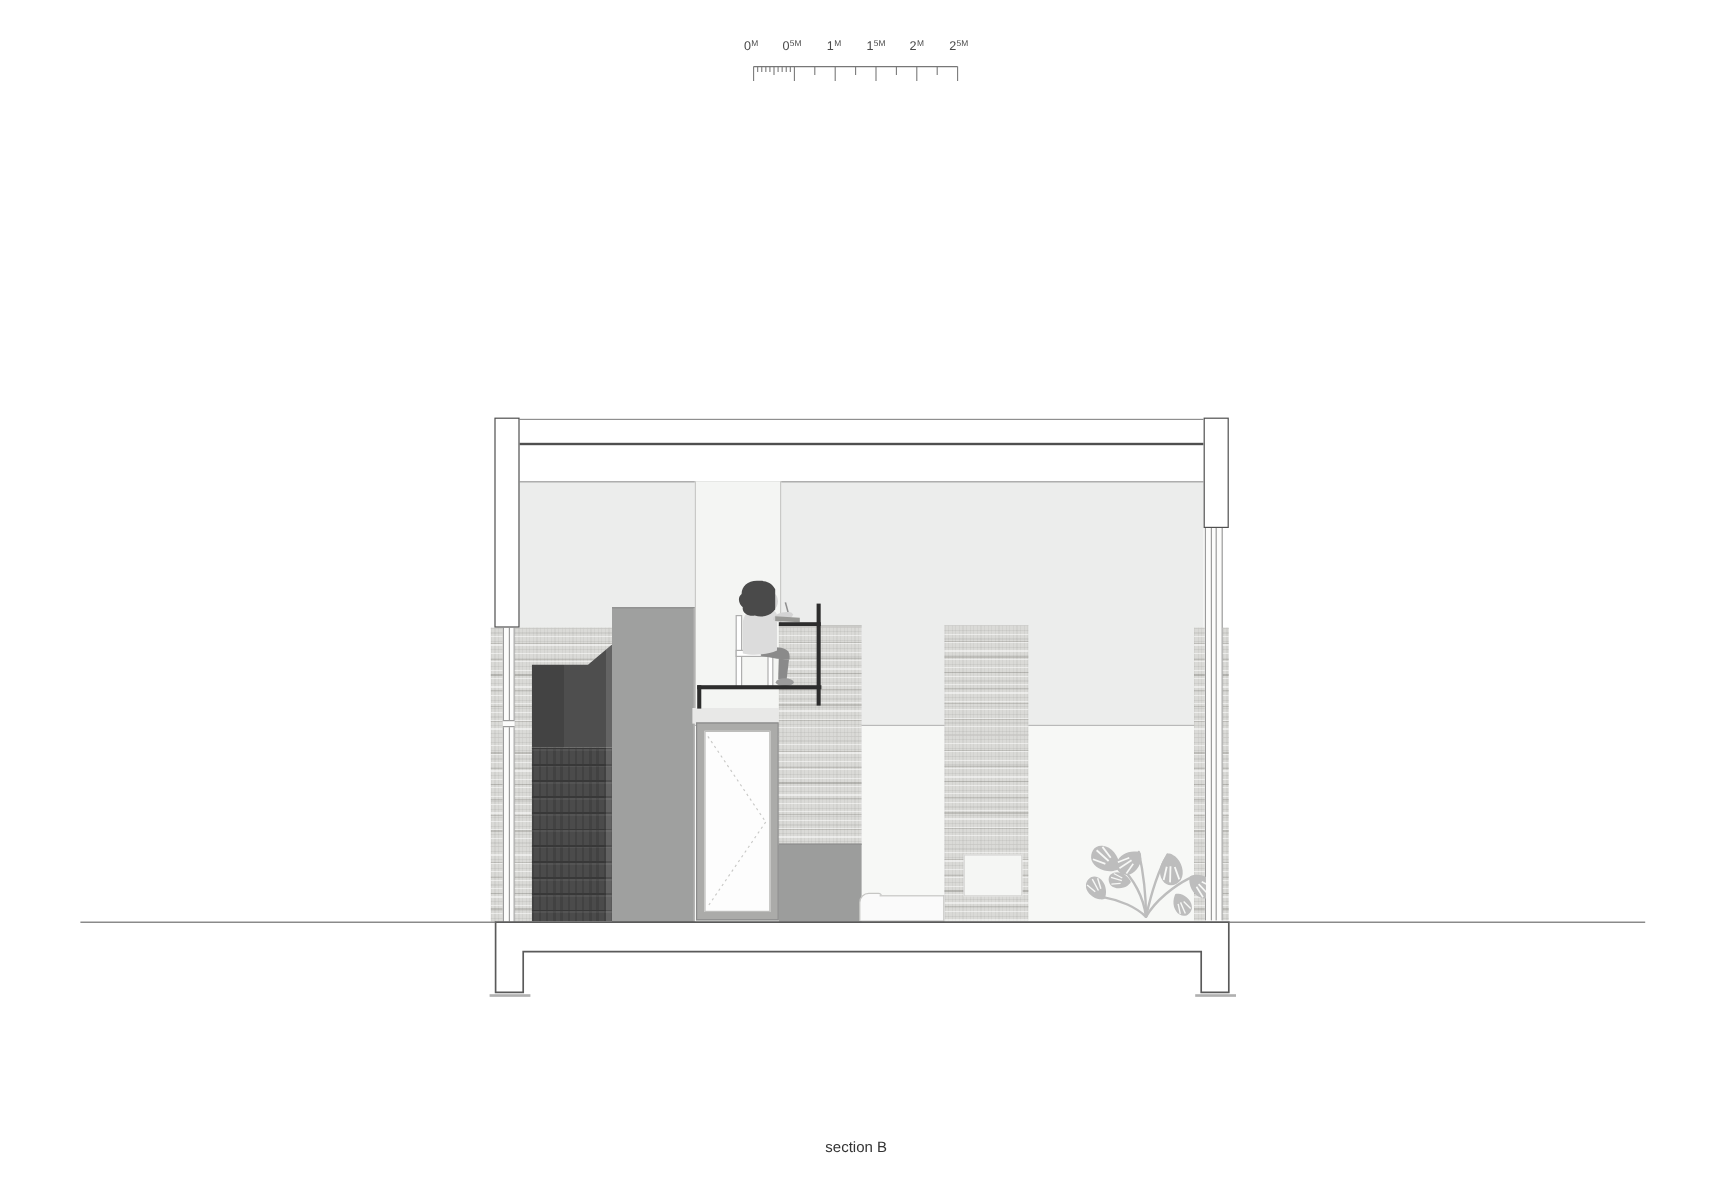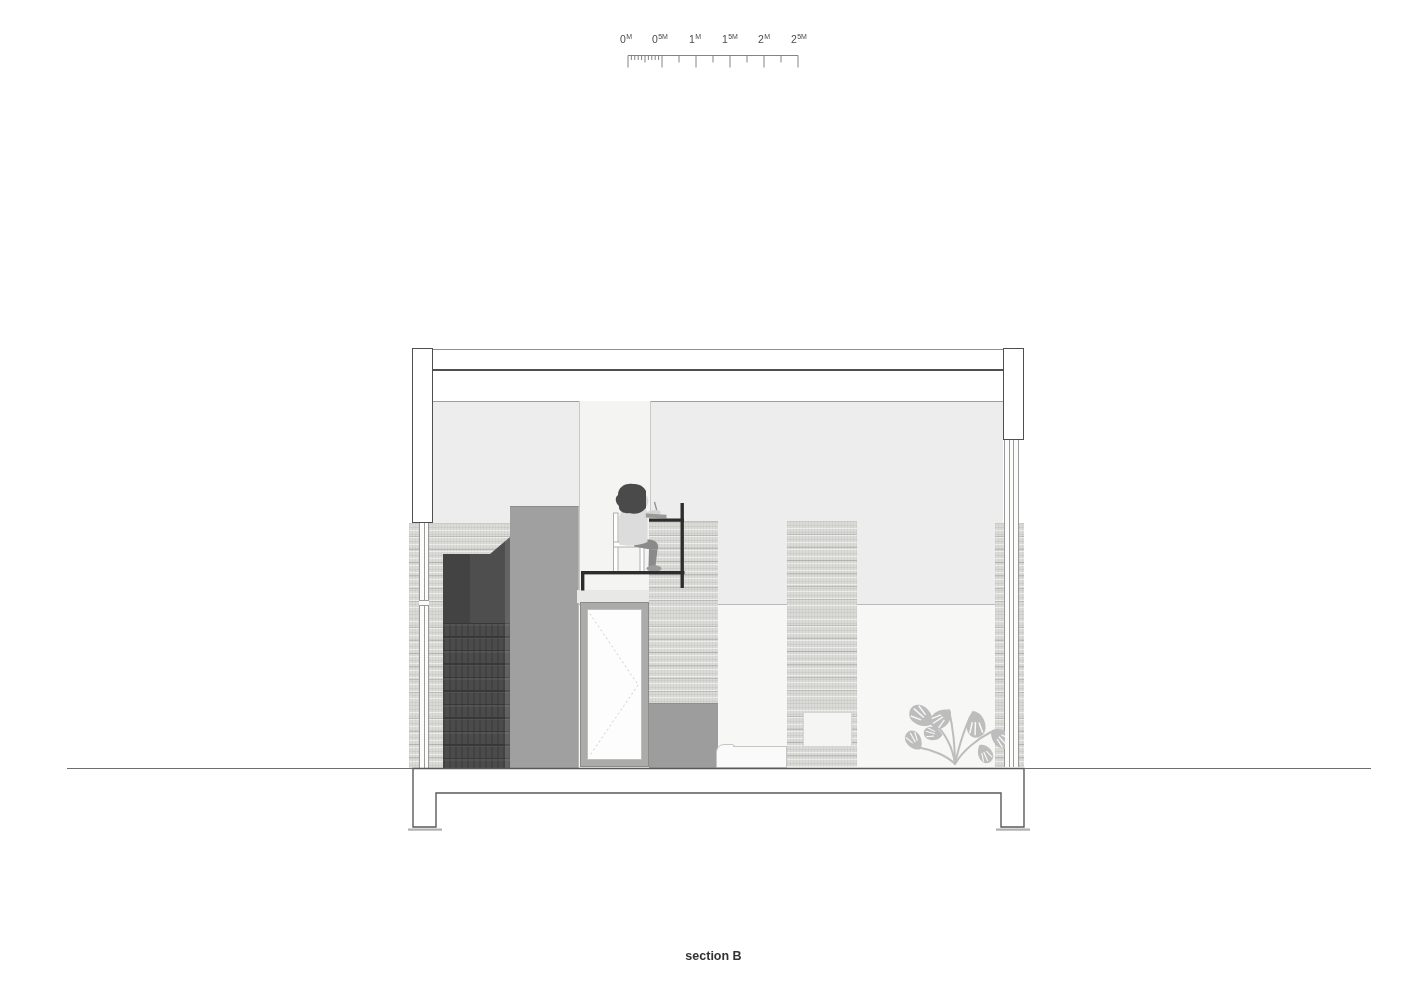--- a/index.html
+++ b/index.html
@@ -16,21 +16,21 @@
   .vline{position:absolute;top:0;bottom:0;width:1px;background:var(--glass_line,#9b9b9b);}
   .stair-clip{clip-path:polygon(0 17px,47px 17px,67px 0,67px 100%,0 100%);}
   .stair-wall{background:linear-gradient(to right,#434343 0 40%,#4e4e4e 40%);}
   .stair-steps{
     background-color:var(--stair_dark,#4b4b4b);
     background-image:repeating-linear-gradient(to bottom,#383838 0 1.5px,rgba(255,255,255,.05) 1.5px 3px,transparent 3px 13.5px),
       repeating-linear-gradient(to right, rgba(0,0,0,.12) 0 2px, transparent 2px 6px);
   }
   .slabel{position:absolute;top:0;font-size:10.5px;color:#4a4a4a;letter-spacing:.3px;}
   .slabel .s{font-size:7px;vertical-align:4px;letter-spacing:0;}
-  #caption{position:absolute;left:0;right:0;top:949px;text-align:center;font-size:12.5px;color:var(--text,#333);font-weight:bold;}
+  #caption{position:absolute;left:0;right:0;top:949px;text-align:center;font-size:12.5px;color:var(--text,#333);}
   svg{display:block;}
   #plant-svg path.leaf{fill:var(--plant,#bdbdbd);}
   #plant-svg line{stroke:#f7f8f6;stroke-width:1.5;}
   #plant-svg path.stem{fill:none;stroke:var(--plant,#bdbdbd);stroke-width:2;stroke-linecap:round;}
 </style>
 </head>
 <body>
 
 <div class="canvas">
 

